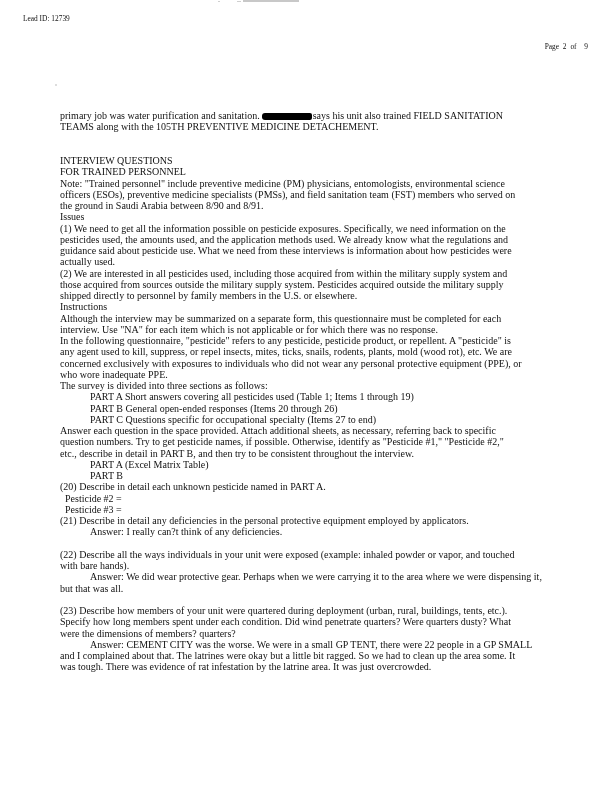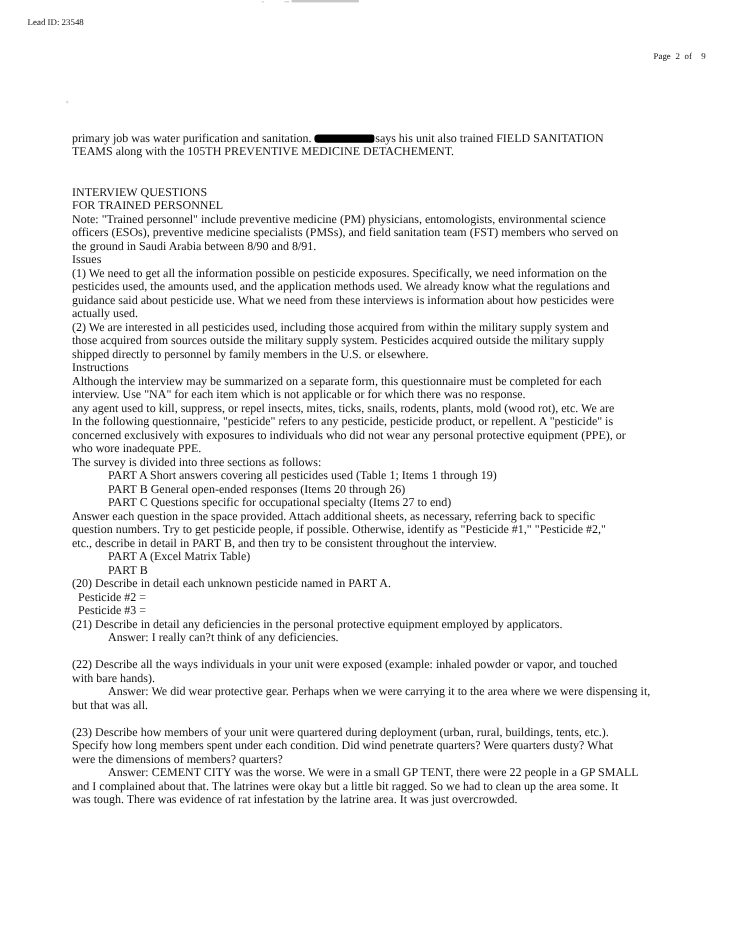--- a/index.html
+++ b/index.html
@@ -20,21 +20,21 @@
   .redact { display: inline-block; width: 50px; height: 7px; background: #000; border-radius: 3px 2px 2px 3px; vertical-align: -1px; margin: 0 1px 0 2px; }
 </style>
 </head>
 <body>
 
 <div class="topdot"></div>
 <div class="topdot2"></div>
 <div class="topmark"></div>
 
 <div class="header">
-  <span class="left">Lead ID: 23548</span>
+  <span class="left">Lead ID: 12739</span>
   <span class="right">
     <span>Page</span>
     <span>2</span>
     <span>of</span>&nbsp;
     <span>9</span>
   </span>
 </div>
 
 <div class="speck"></div>
 
@@ -52,30 +52,30 @@
   <span class="line">(1)  We need to get all the information possible on pesticide exposures.  Specifically, we need information on the</span>
   <span class="line">pesticides used, the amounts used, and the application methods used.  We already know what the regulations and</span>
   <span class="line">guidance said about pesticide use.  What we need from these interviews is information about how pesticides were</span>
   <span class="line">actually used.</span>
   <span class="line">(2)  We are interested in all pesticides used, including those acquired from within the military supply system and</span>
   <span class="line">those acquired from sources outside the military supply system.  Pesticides acquired outside the military supply</span>
   <span class="line">shipped directly to personnel by family members in the U.S. or elsewhere.</span>
   <span class="line">Instructions</span>
   <span class="line">Although the interview may be summarized on a separate form, this questionnaire must be completed for each</span>
   <span class="line">interview.  Use "NA" for each item which is not applicable or for which there was no response.</span>
+  <span class="line">In the following questionnaire, "pesticide" refers to any pesticide, pesticide product, or repellent.  A "pesticide" is</span>
   <span class="line">any agent used to kill, suppress, or repel insects, mites, ticks, snails, rodents, plants, mold (wood rot), etc.  We are</span>
-  <span class="line">In the following questionnaire, "pesticide" refers to any pesticide, pesticide product, or repellent.  A "pesticide" is</span>
   <span class="line">concerned exclusively with exposures to individuals who did not wear any personal protective equipment (PPE), or</span>
   <span class="line">who wore inadequate PPE.</span>
   <span class="line">The survey is divided into three sections as follows:</span>
   <span class="line indent">PART A Short answers covering all pesticides used (Table 1; Items 1 through 19)</span>
   <span class="line indent">PART B General open-ended responses (Items 20 through 26)</span>
   <span class="line indent">PART C Questions specific for occupational specialty (Items 27 to end)</span>
   <span class="line">Answer each question in the space provided.  Attach additional sheets, as necessary, referring back to specific</span>
-  <span class="line">question numbers.  Try to get pesticide people, if possible.  Otherwise, identify as "Pesticide #1," "Pesticide #2,"</span>
+  <span class="line">question numbers.  Try to get pesticide names, if possible.  Otherwise, identify as "Pesticide #1," "Pesticide #2,"</span>
   <span class="line">etc., describe in detail in PART B, and then try to be consistent throughout the interview.</span>
   <span class="line indent">PART A (Excel Matrix Table)</span>
   <span class="line indent">PART B</span>
   <span class="line">(20)  Describe in detail each unknown pesticide named in PART A.</span>
   <span class="line indent2">Pesticide #2 =</span>
   <span class="line indent2">Pesticide #3 =</span>
   <span class="line">(21)  Describe in detail any deficiencies in the personal protective equipment employed by applicators.</span>
   <span class="line indent">Answer: I really can?t think of any deficiencies.</span>
   <div class="blank"></div>
   <span class="line">(22)  Describe all the ways individuals in your unit were exposed (example: inhaled powder or vapor, and touched</span>

